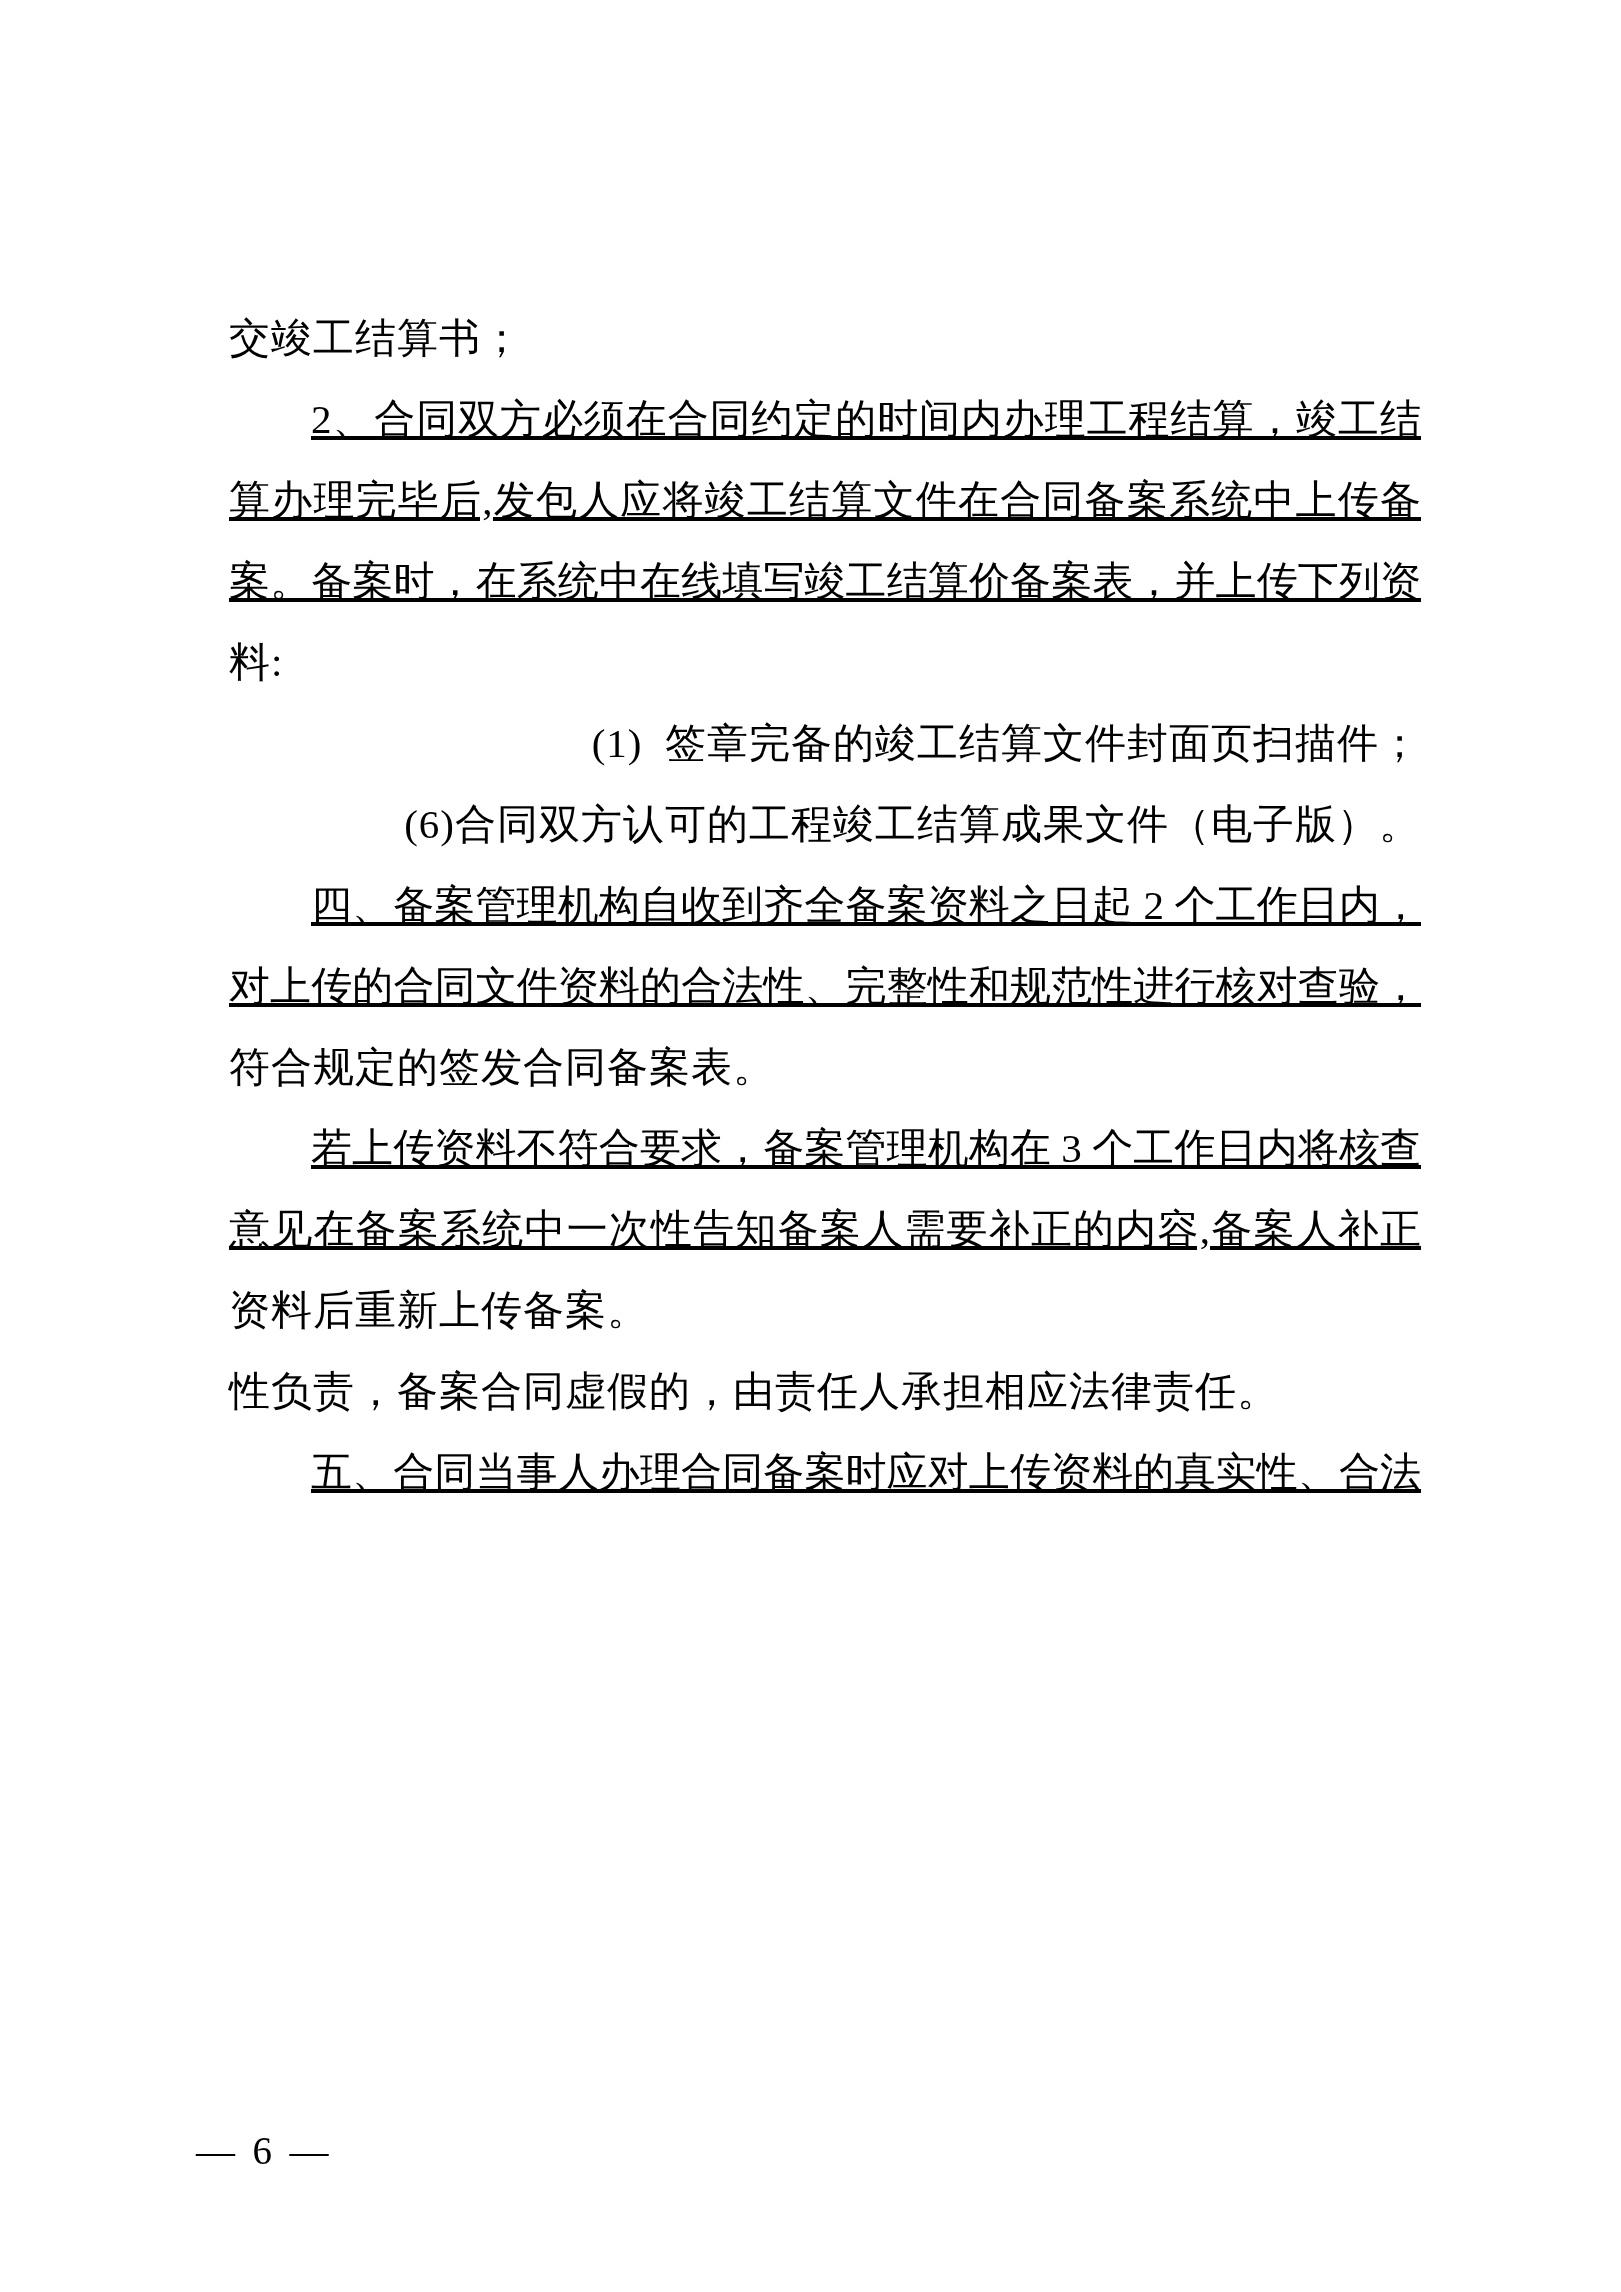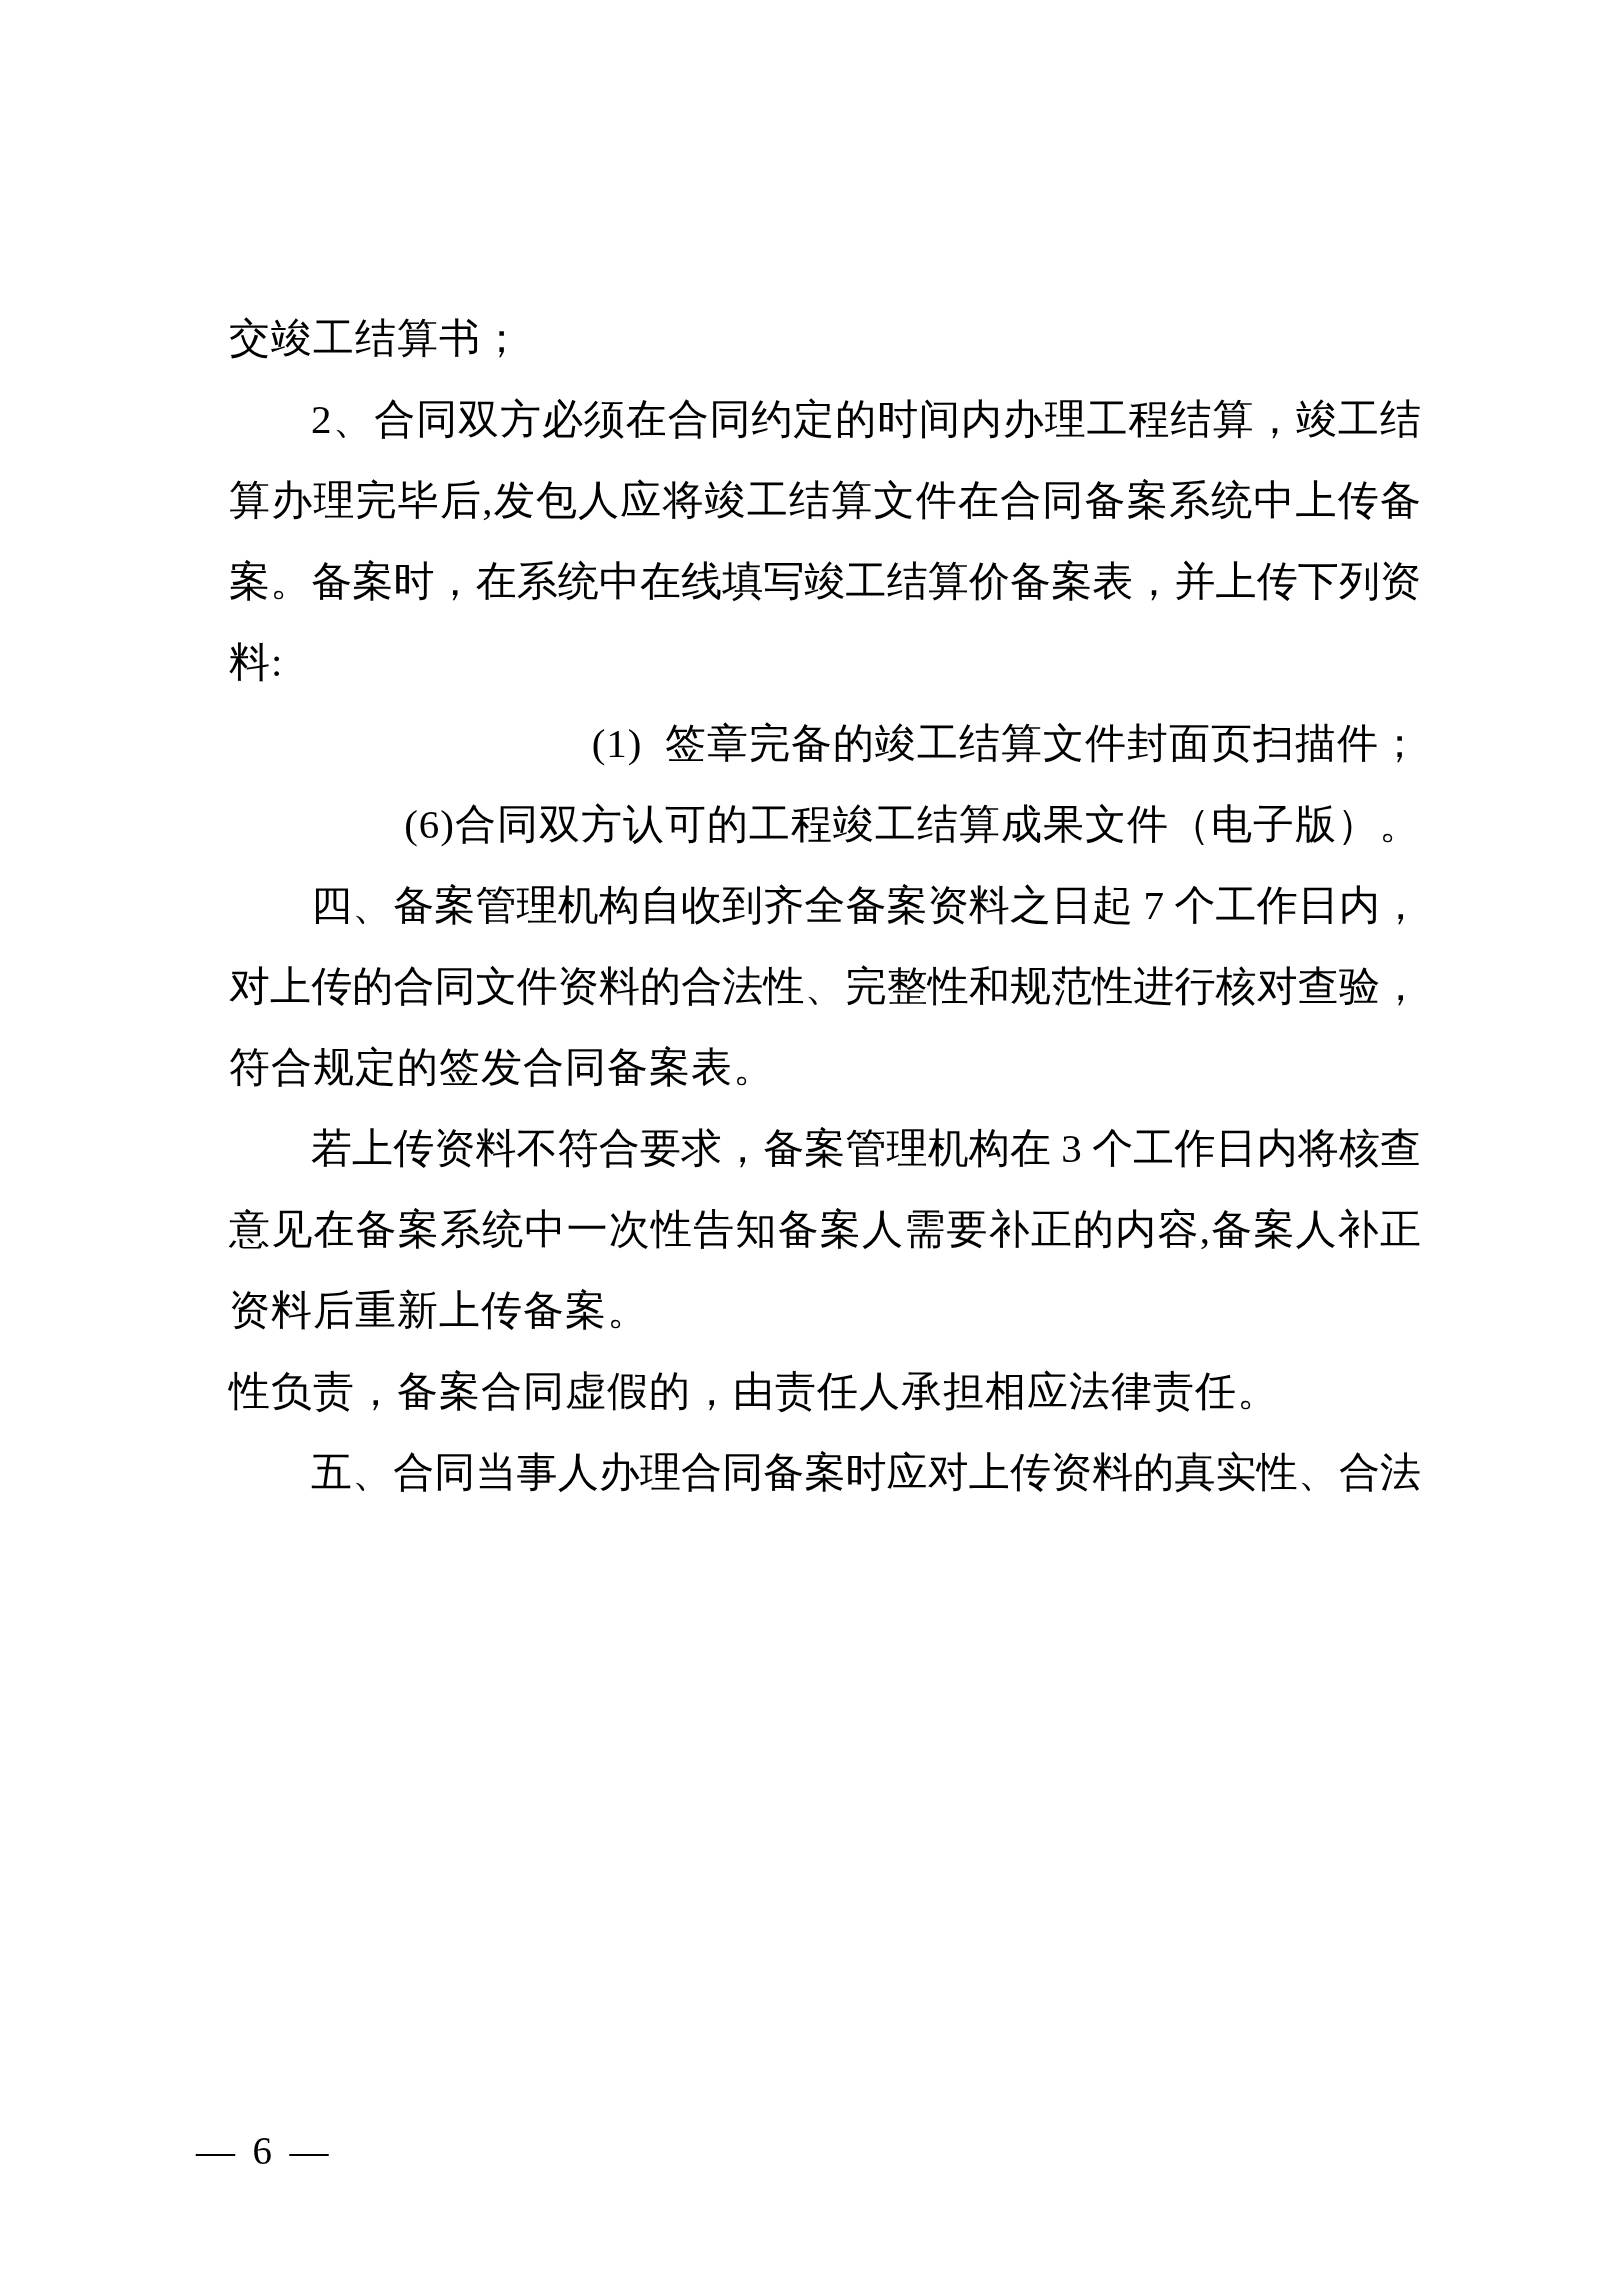--- a/index.html
+++ b/index.html
@@ -34,20 +34,21 @@
     text-align: left;
     letter-spacing: 1px;
     margin-left: 25px;
   }
   
   .jfull {
     text-align: justify;
     text-align-last: justify;
     text-justify: inter-character;
     letter-spacing: 0;
+    text-decoration: underline;
   }
   
   .ind2 { padding-left: 82px; }
   
   .ind1 { padding-left: 69px; text-align: right; }
   
   .pre { white-space: pre; }
   .page-number {
     position: absolute;
     left: 196px;
@@ -64,21 +65,21 @@
 
 <div class="page">
   <div class="text-block">
     <div class="line">交竣工结算书；</div>
     <div class="line ind2 jfull">2、合同双方必须在合同约定的时间内办理工程结算，竣工结</div>
     <div class="line jfull">算办理完毕后,发包人应将竣工结算文件在合同备案系统中上传备</div>
     <div class="line jfull">案。备案时，在系统中在线填写竣工结算价备案表，并上传下列资</div>
     <div class="line">料:</div>
     <div class="line ind1 pre">(1)  签章完备的竣工结算文件封面页扫描件；</div>
     <div class="line ind1 pre">(6)合同双方认可的工程竣工结算成果文件（电子版）。</div>
-    <div class="line ind2 jfull">四、备案管理机构自收到齐全备案资料之日起 7 个工作日内，</div>
+    <div class="line ind2 jfull">四、备案管理机构自收到齐全备案资料之日起 2 个工作日内，</div>
     <div class="line jfull">对上传的合同文件资料的合法性、完整性和规范性进行核对查验，</div>
     <div class="line">符合规定的签发合同备案表。</div>
     <div class="line ind2 jfull">若上传资料不符合要求，备案管理机构在 3 个工作日内将核查</div>
     <div class="line jfull">意见在备案系统中一次性告知备案人需要补正的内容,备案人补正</div>
     <div class="line">资料后重新上传备案。</div>
     <div class="line">性负责，备案合同虚假的，由责任人承担相应法律责任。</div>
     <div class="line ind2 jfull">五、合同当事人办理合同备案时应对上传资料的真实性、合法</div>
   </div>
   <div class="page-number">— 6 —</div>
 </div>

